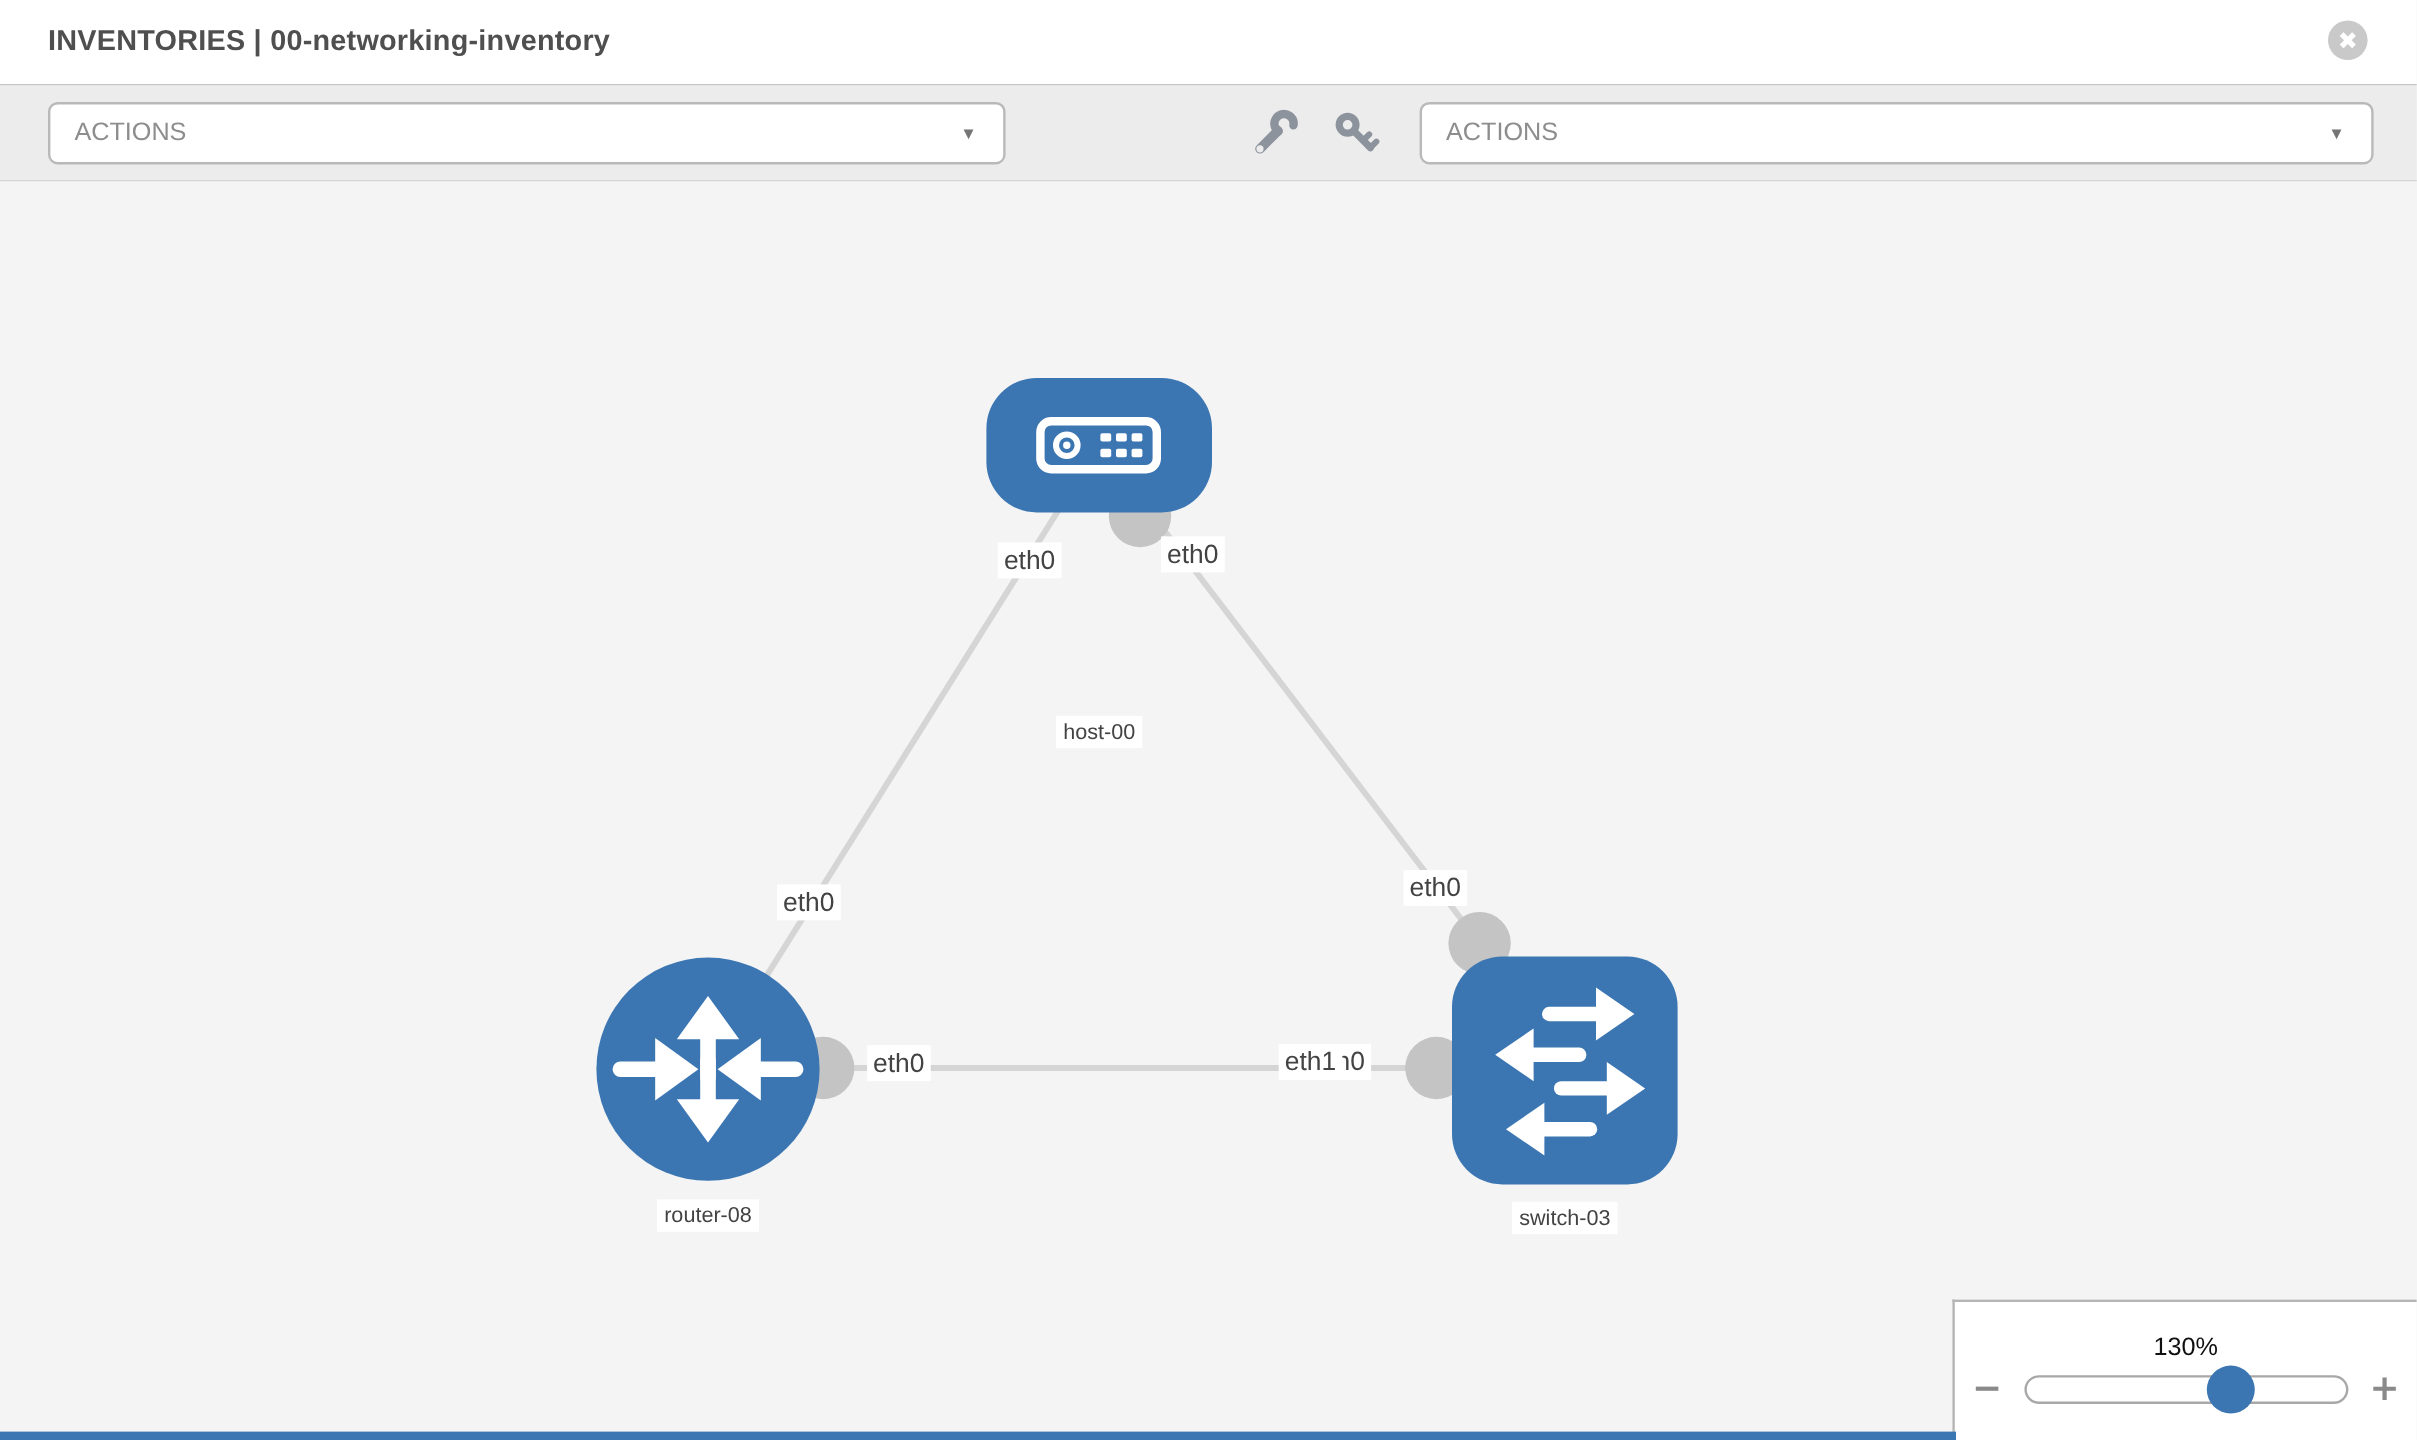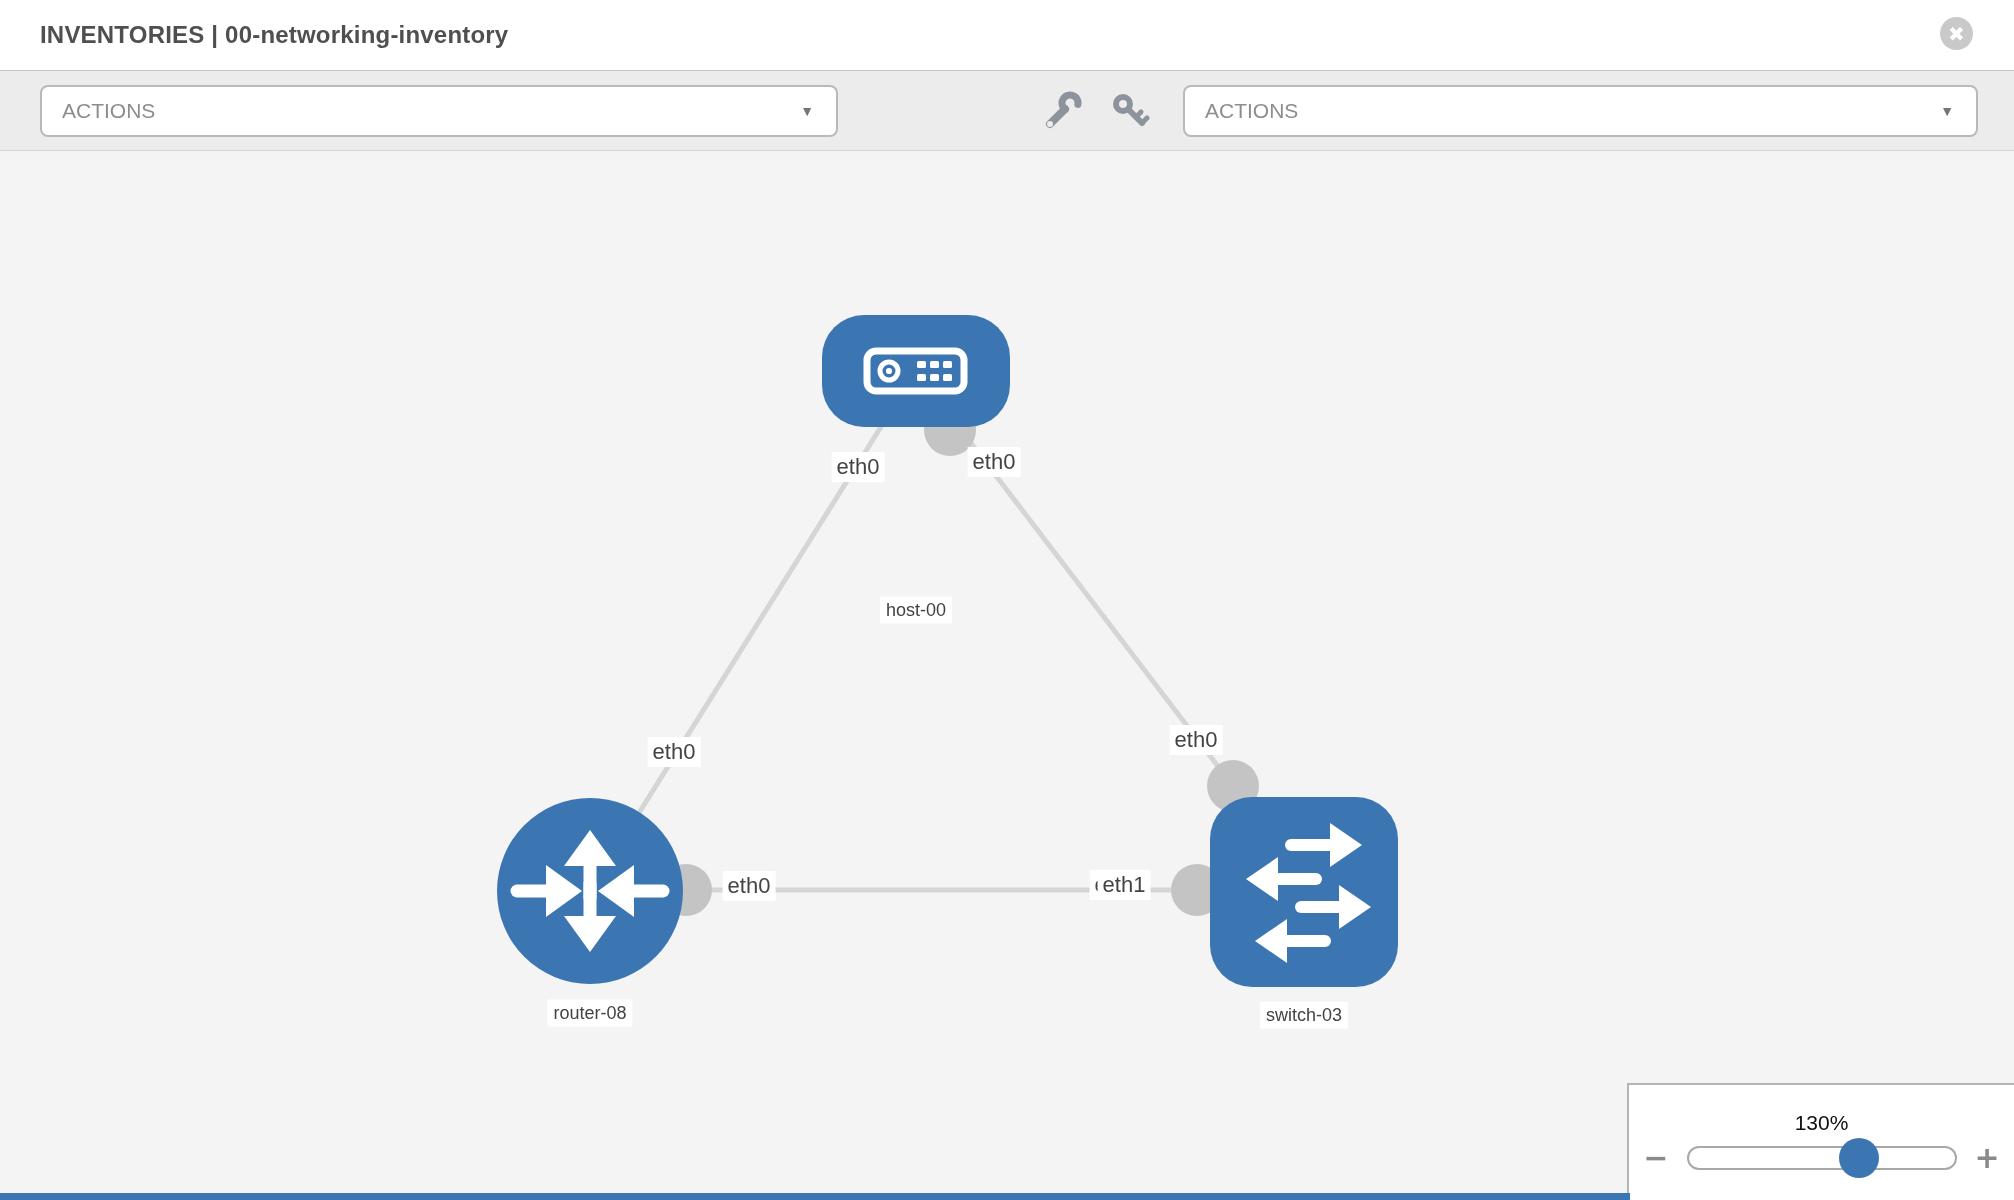--- a/index.html
+++ b/index.html
@@ -171,21 +171,21 @@
     <div class="chip node-chip" style="left:916px; top:458px;">host-00</div>
     <div class="chip node-chip" style="left:590px; top:861px;">router-08</div>
     <div class="chip node-chip" style="left:1304px; top:863px;">switch-03</div>
 
     <div class="chip if-chip" style="left:858px; top:315px;">eth0</div>
     <div class="chip if-chip" style="left:994px; top:310px;">eth0</div>
     <div class="chip if-chip" style="left:674px; top:600px;">eth0</div>
     <div class="chip if-chip" style="left:1196px; top:588px;">eth0</div>
     <div class="chip if-chip" style="left:749px; top:734px;">eth0</div>
     <div class="chip if-chip" style="left:1116px; top:733px;">eth0</div>
-    <div class="chip if-chip" style="left:1124px; top:733px;text-align:right;">eth1</div>
+    <div class="chip if-chip" style="left:1092px; top:733px;text-align:right;">eth1</div>
   </div>
 
   <div class="zoom-panel">
     <div class="zoom-level">130%</div>
     <div class="zoom-row">
       <span class="zoom-btn">−</span>
       <div class="slider-track">
         <div class="slider-thumb"></div>
       </div>
       <span class="zoom-btn">+</span>

